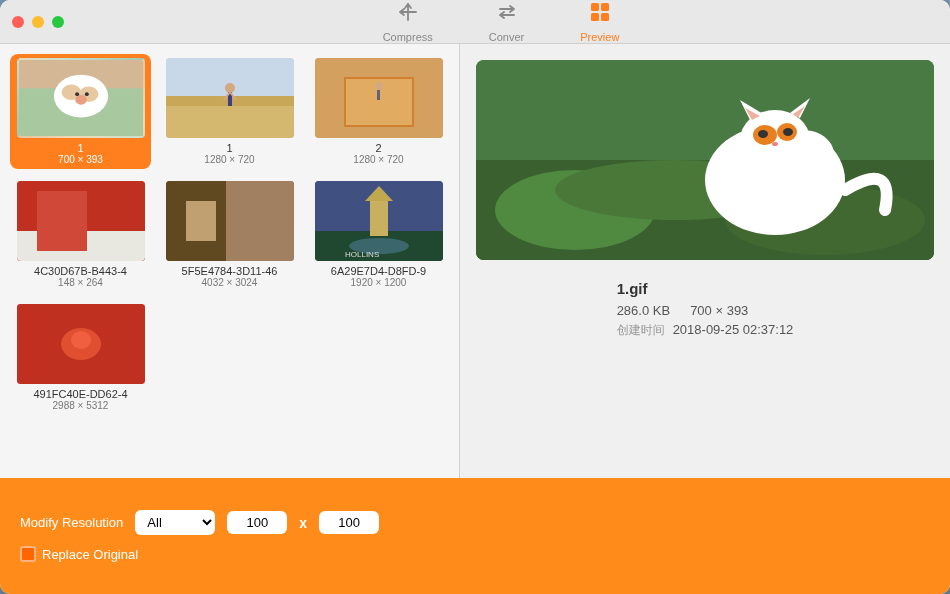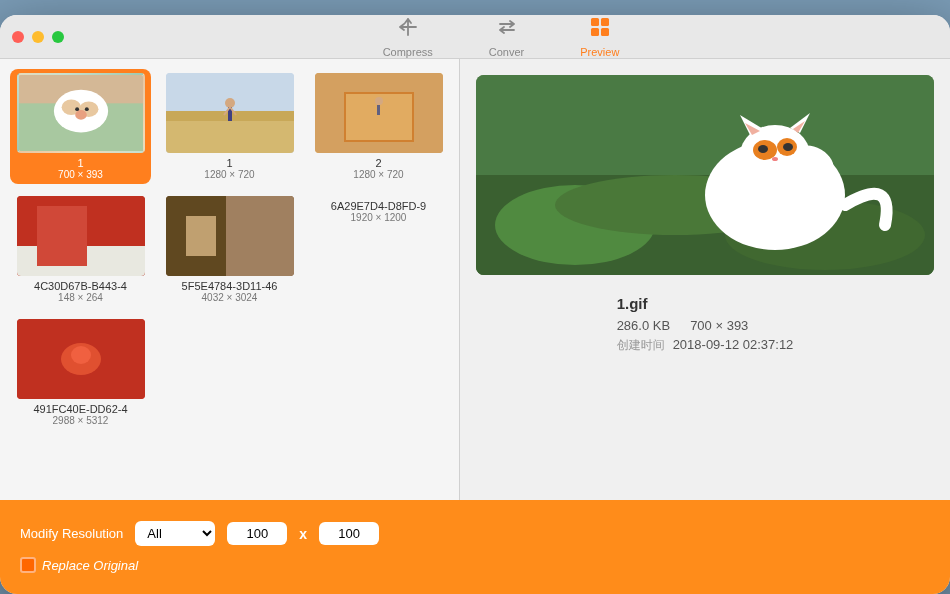--- a/index.html
+++ b/index.html
@@ -11,26 +11,25 @@
       background: #7a9bb5;
       display: flex;
       flex-direction: column;
     }
 
     
     .window {
       width: 950px;
       height: 594px;
       background: #f0f0f0;
-      border-radius: 17px;
+      border-radius: 10px;
       overflow: hidden;
       display: flex;
       flex-direction: column;
       box-shadow: 0 20px 60px rgba(0,0,0,0.5);
-      margin-top: 15px;
     }
 
     
     .titlebar {
       height: 44px;
       background: #e8e8e8;
       display: flex;
       align-items: center;
       padding: 0 12px;
       flex-shrink: 0;
@@ -222,21 +221,21 @@
       color: #555;
     }
     .file-created-row {
       display: flex;
       gap: 8px;
       margin-top: 4px;
     }
 
     
     .bottom-toolbar {
-      height: 94px;
+      height: 116px;
       background: #ff8c1a;
       display: flex;
       flex-direction: column;
       justify-content: center;
       padding: 8px 20px;
       flex-shrink: 0;
       gap: 11px;
     }
     .toolbar-row1 {
       display: flex;
@@ -292,21 +291,20 @@
       border: 2px solid rgba(255,255,255,0.5);
       border-radius: 3px;
       display: flex;
       align-items: center;
       justify-content: center;
     }
     .replace-label {
       font-size: 13px;
       color: #fff;
       font-weight: 500;
-      font-style: italic;
     }
     .toolbar-actions {
       display: flex;
       align-items: center;
       gap: 12px;
     }
     .delete-btn {
       width: 36px;
       height: 36px;
       background: transparent;
@@ -455,20 +453,33 @@
               <rect x="60" y="0" width="68" height="80" fill="#a08060"></rect>
               <rect x="20" y="20" width="30" height="40" fill="#c0a070"></rect>
             </svg>
           </div>
           <div class="image-meta">
             <div class="image-name">5F5E4784-3D11-46</div>
             <div class="image-size">4032 × 3024</div>
           </div>
         </div>
         <div class="image-item">
+          <div class="image-thumb thumb-church">
+            <svg width="128" height="80" viewBox="0 0 128 80" xmlns="http://www.w3.org/2000/svg">
+              <rect width="128" height="80" fill="#405080"></rect>
+              <rect x="0" y="50" width="128" height="30" fill="#204830"></rect>
+
+              <rect x="55" y="20" width="18" height="35" fill="#c8b060"></rect>
+              <polygon points="64,5 50,20 78,20" fill="#c0a850"></polygon>
+
+              <ellipse cx="64" cy="65" rx="30" ry="8" fill="rgba(100,150,200,0.4)"></ellipse>
+
+              <text x="30" y="76" font-size="8" fill="#fff" opacity="0.8">HOLLINS</text>
+            </svg>
+          </div>
           <div class="image-meta">
             <div class="image-name">6A29E7D4-D8FD-9</div>
             <div class="image-size">1920 × 1200</div>
           </div>
         </div>
 
         <div class="image-item">
           <div class="image-thumb thumb-small">
             <svg width="128" height="80" viewBox="0 0 128 80" xmlns="http://www.w3.org/2000/svg">
               <rect width="128" height="80" fill="#c03020"></rect>
@@ -527,21 +538,21 @@
         <div class="file-details-row">
           <div class="file-detail-item">
             <span class="detail-value">286.0 KB</span>
           </div>
           <div class="file-detail-item">
             <span class="detail-value">700 × 393</span>
           </div>
         </div>
         <div class="file-created-row">
           <span class="detail-label">创建时间</span>
-          <span class="detail-value">2018-09-12 02:37:12</span>
+          <span class="detail-value">2018-09-25 02:37:12</span>
         </div>
       </div>
     </div>
   </div>
 
   <div class="bottom-toolbar">
     <div class="toolbar-row1">
       <span class="toolbar-label">Modify Resolution</span>
       <select class="toolbar-select">
         <option>All</option>

